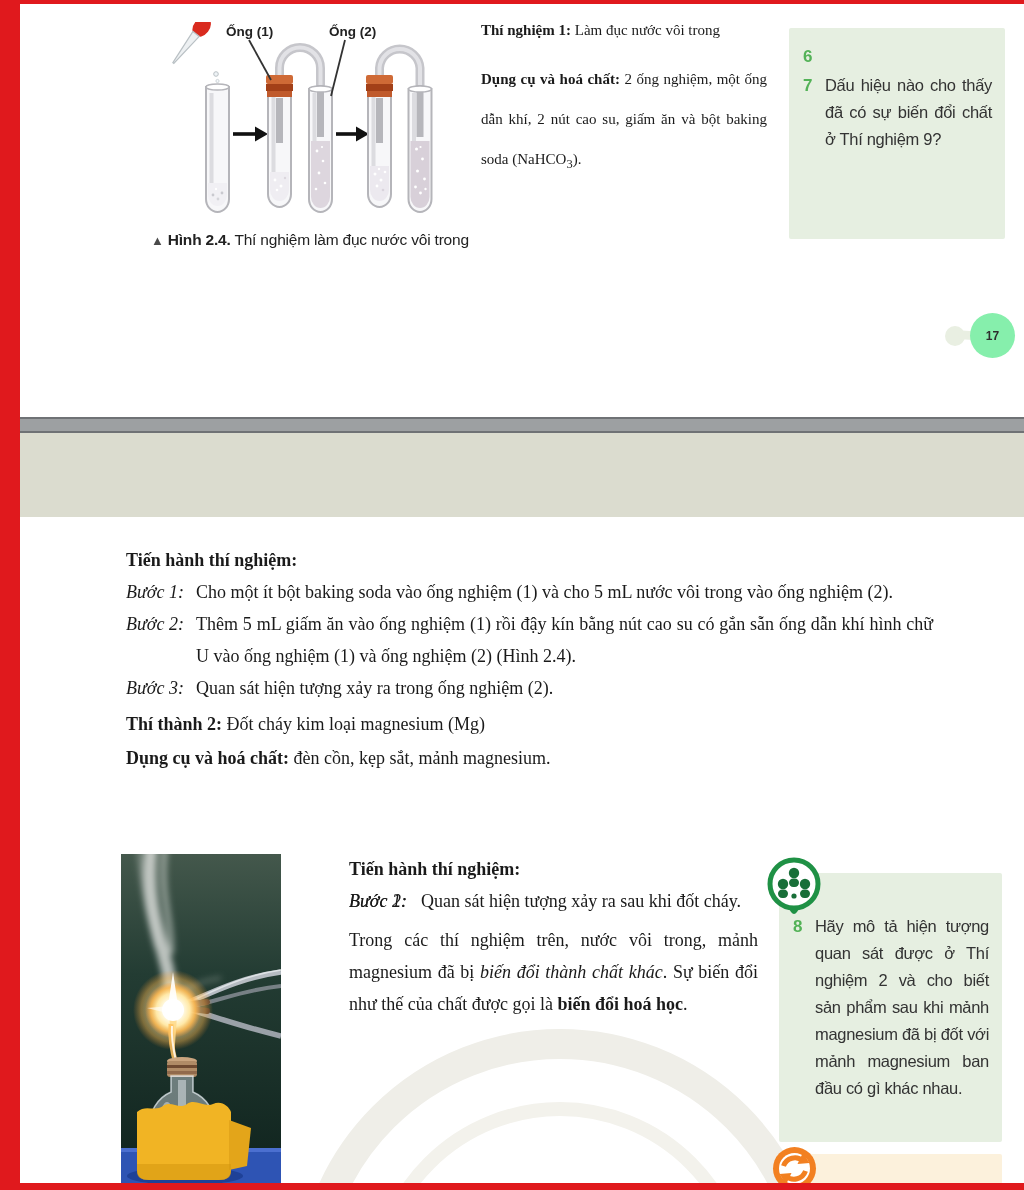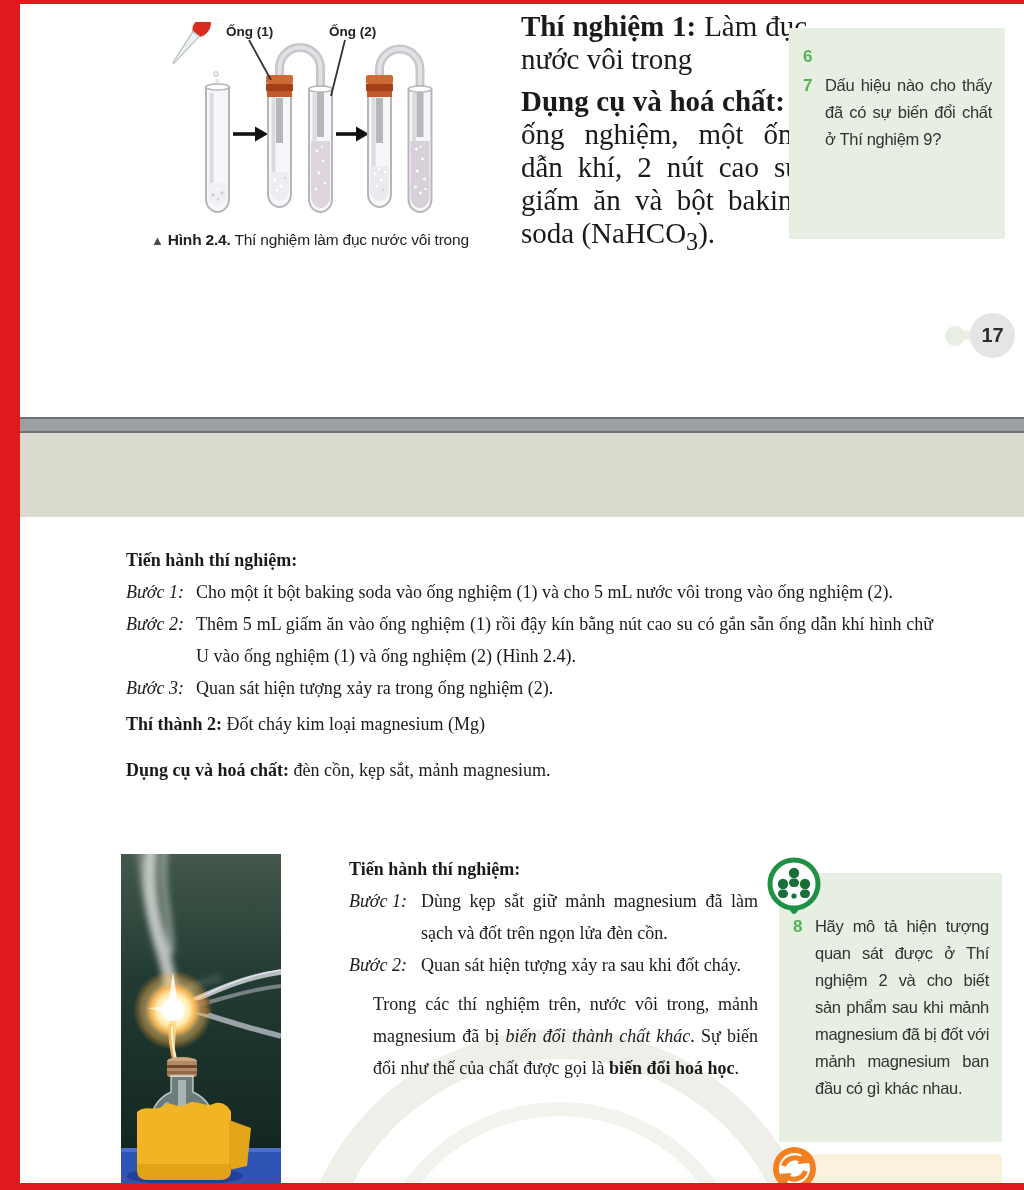--- a/index.html
+++ b/index.html
@@ -29,37 +29,37 @@
   .qbox{position:absolute;background:#e6efe1;border-radius:2px;
         font-family:"Liberation Sans","DejaVu Sans",sans-serif;color:#333;
         font-size:16.5px;line-height:27px;letter-spacing:-0.3px;}
   .qbox1{left:769px;top:24px;width:216px;height:211px;box-sizing:border-box;padding:15px 13px 0 14px;}
   .qbox8{left:759px;top:869px;width:223px;height:269px;box-sizing:border-box;padding:40px 13px 0 14px;}
   .q-item{display:flex;margin:0 0 2px 0;}
   .q-num{flex:0 0 22px;color:#53b257;font-weight:700;font-size:17px;}
   .q-text{flex:1;text-align:justify;}
 
   .bubble-big{position:absolute;left:950px;top:309px;width:45px;height:45px;border-radius:50%;
-              background:#e5e5e5;display:flex;align-items:center;justify-content:center;
+              background:#86efac;display:flex;align-items:center;justify-content:center;
               font-family:"Liberation Sans","DejaVu Sans",sans-serif;font-weight:700;
-              font-size:20px;color:#2e2e2e;}
+              font-size:12px;color:#2e2e2e;}
   .bubble-small{position:absolute;left:925px;top:322px;width:20px;height:20px;border-radius:50%;background:#e9efe2;}
   .bubble-link{position:absolute;left:938px;top:327px;width:26px;height:9px;background:#e9efe2;border-radius:4px;transform:rotate(4deg);}
 
   
   .proc1{position:absolute;left:106px;top:540px;width:807px;}
   .proc1 .hd{font-weight:700;}
   .step{position:relative;padding-left:70px;text-align:justify;}
   .step .lbl{position:absolute;left:0;top:0;font-style:italic;}
   .row-exp2{margin-top:4px;}
-  .row-tools{margin-top:14px;}
+  .row-tools{margin-top:2px;}
 
   .midcol{position:absolute;left:329px;top:849px;width:409px;z-index:2;}
   .midcol .step{padding-left:72px;}
-  .closing{margin-top:7px;text-align:justify;margin-left:24px;}
+  .closing{margin-top:7px;text-align:justify;}
 
   .photo{position:absolute;left:101px;top:850px;width:160px;height:330px;z-index:2;}
   .disc-icon{position:absolute;left:745px;top:852px;z-index:3;}
   .refresh-icon{position:absolute;left:751px;top:1141px;z-index:3;}
   .cream-box{position:absolute;left:759px;top:1150px;width:223px;height:30px;background:#fcf1dc;border-radius:2px;}
   .watermark{position:absolute;left:280px;top:990px;z-index:0;}
 </style>
 </head>
 <body>
 
@@ -165,21 +165,21 @@
       <line x1="90" y1="18" x2="112" y2="58" stroke="#333" stroke-width="1.8"></line>
       <line x1="186" y1="18" x2="172" y2="74" stroke="#333" stroke-width="1.8"></line>
       <text x="67" y="14" font-family="Liberation Sans, DejaVu Sans, sans-serif" font-size="13.5" font-weight="600" fill="#222">Ống (1)</text>
       <text x="170" y="14" font-family="Liberation Sans, DejaVu Sans, sans-serif" font-size="13.5" font-weight="600" fill="#222">Ống (2)</text>
     </svg>
 
     <div class="fig-caption">
       <span class="marker">▲</span><b>Hình 2.4.</b><span> Thí nghiệm làm đục nước vôi trong</span>
     </div>
 
-    <div class="exp1 serif-block" style="line-height:33px;font-size:29px;margin-left:40px;">
+    <div class="exp1 serif-block" style="line-height:40px;font-size:15px;">
       <p><b>Thí nghiệm 1:</b><span> Làm đục nước vôi trong</span></p>
       <p><b>Dụng cụ và hoá chất:</b><span> 2 ống nghiệm, một ống dẫn khí, 2 nút cao su, giấm ăn và bột baking soda (NaHCO</span><sub>3</sub><span>).</span></p>
     </div>
 
     <div class="qbox qbox1">
       <div class="q-item">
         <span class="q-num">6</span>
       </div>
       <div class="q-item">
         <span class="q-num">7</span>
@@ -280,21 +280,20 @@
 
       <path d="M16,258 C24,250 34,258 42,252 C50,246 58,256 66,250 C74,244 84,254 92,250 C100,246 108,252 110,258 L110,316 Q110,326 98,326 L28,326 Q16,326 16,316 Z" fill="#f1b424"></path>
       <path d="M108,266 L130,274 L126,312 L108,316 Z" fill="#e3a51a"></path>
       <path d="M16,310 h94 v8 q0,8 -12,8 h-70 q-12,0 -12,-8 z" fill="#d3970f" opacity="0.55"></path>
     </svg>
 
     <div class="midcol serif-block">
       <div class="b">Tiến hành thí nghiệm:</div>
       <div class="step">
         <span class="lbl">Bước 1:</span>
-        <span>Dùng kẹp sắt giữ mảnh magnesium đã làm sạch và đốt trên ngọn lửa đèn cồn.</span>
       </div>
       <div class="step">
         <span class="lbl">Bước 2:</span>
         <span>Quan sát hiện tượng xảy ra sau khi đốt cháy.</span>
       </div>
       <div class="closing">
         <span>Trong các thí nghiệm trên, nước vôi trong, mảnh magnesium đã bị </span><span class="i">biến đổi thành chất khác</span><span>. Sự biến đổi như thế của chất được gọi là </span><b>biến đổi hoá học</b><span>.</span>
       </div>
     </div>
 

